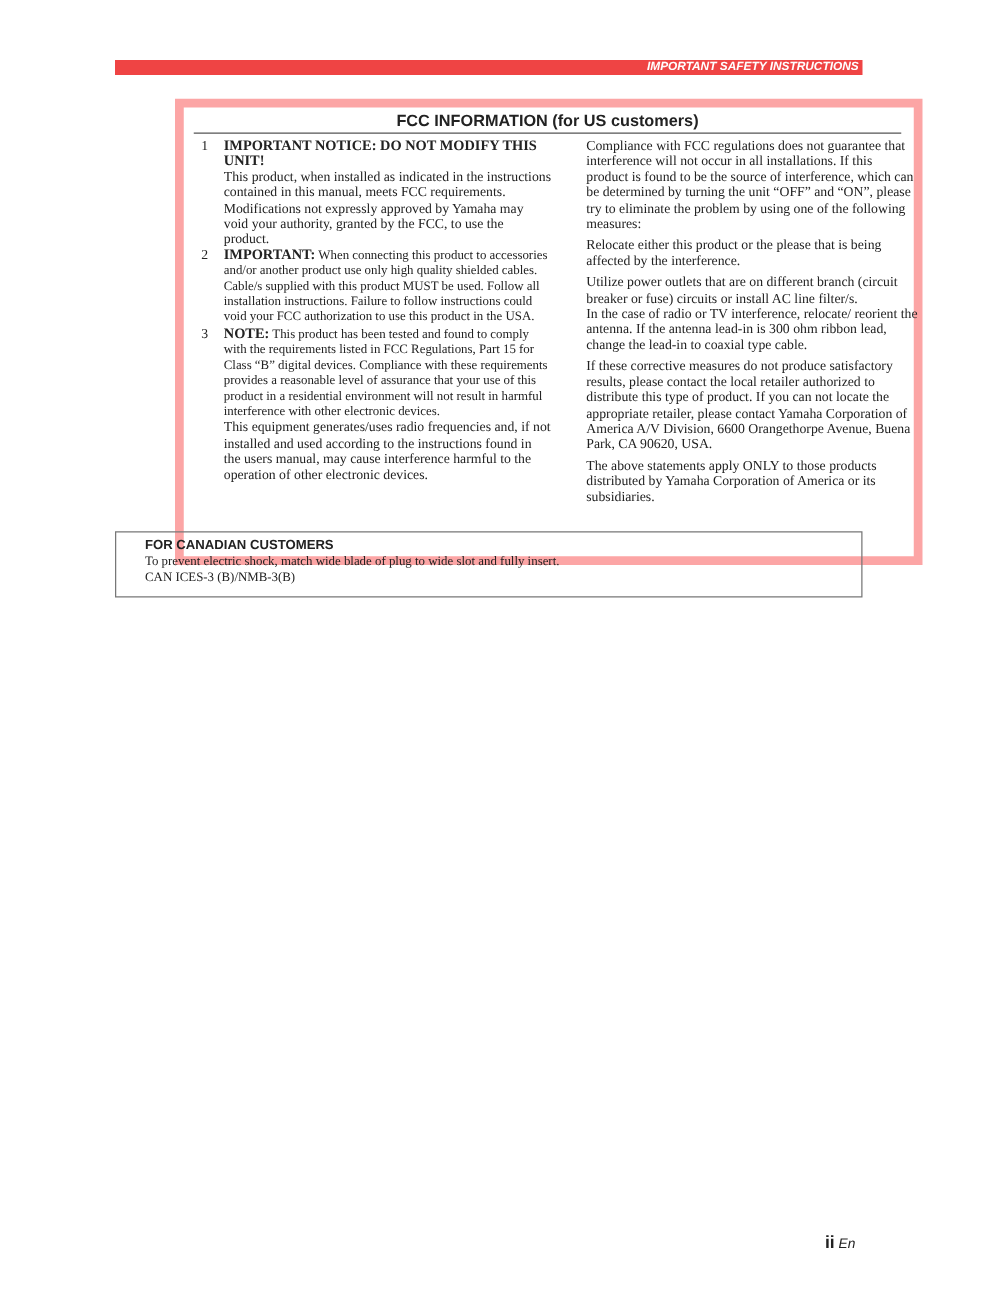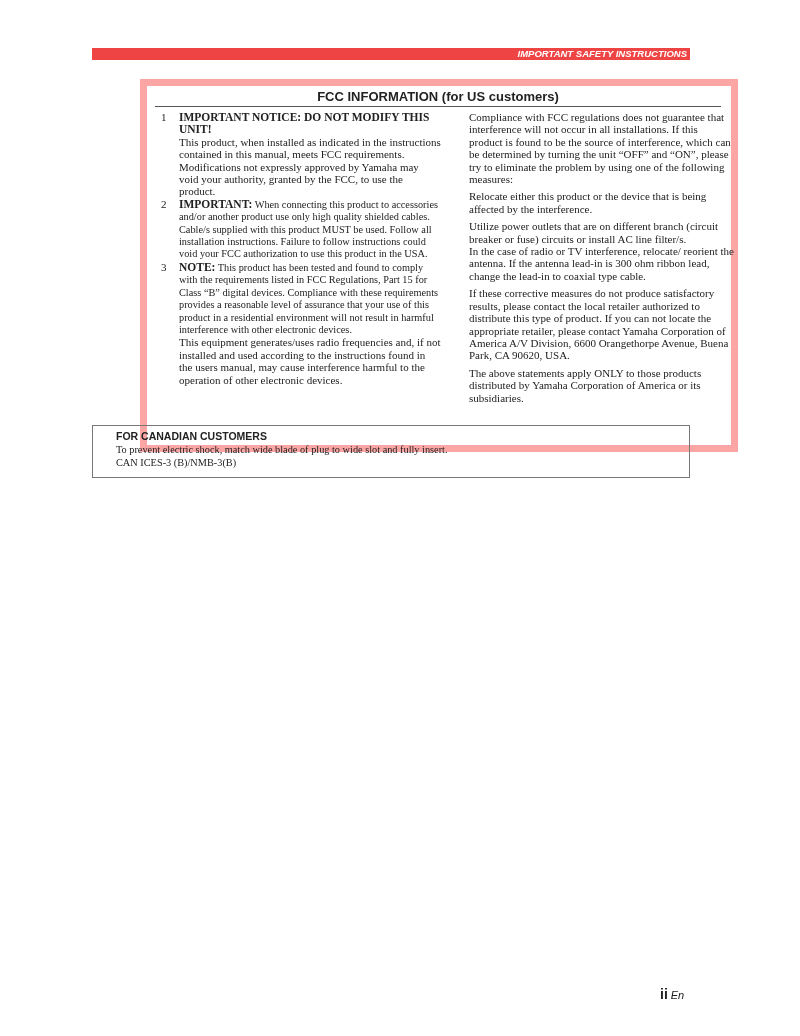--- a/index.html
+++ b/index.html
@@ -68,21 +68,21 @@
     </div>
     <div class="item small">
       <span class="num">3</span>
       <div class="body"><span class="head">NOTE:</span> <span>This product has been tested and found to comply with the requirements listed in FCC Regulations, Part 15 for Class “B” digital devices. Compliance with these requirements provides a reasonable level of assurance that your use of this product in a residential environment will not result in harmful interference with other electronic devices.</span></div>
       <div>This equipment generates/uses radio frequencies and, if not installed and used according to the instructions found in the users manual, may cause interference harmful to the operation of other electronic devices.</div>
     </div>
   </div>
 
   <div class="col-right">
     <p class="para">Compliance with FCC regulations does not guarantee that interference will not occur in all installations. If this product is found to be the source of interference, which can be determined by turning the unit “OFF” and “ON”, please try to eliminate the problem by using one of the following measures:</p>
-    <p class="para">Relocate either this product or the device that is being affected by the interference.</p>
+    <p class="para">Relocate either this product or the please that is being affected by the interference.</p>
     <p class="para tight">Utilize power outlets that are on different branch (circuit breaker or fuse) circuits or install AC line filter/s.</p>
     <p class="para">In the case of radio or TV interference, relocate/ reorient the antenna. If the antenna lead-in is 300 ohm ribbon lead, change the lead-in to coaxial type cable.</p>
     <p class="para">If these corrective measures do not produce satisfactory results, please contact the local retailer authorized to distribute this type of product. If you can not locate the appropriate retailer, please contact Yamaha Corporation of America A/V Division, 6600 Orangethorpe Avenue, Buena Park, CA 90620, USA.</p>
     <p class="para">The above statements apply ONLY to those products distributed by Yamaha Corporation of America or its subsidiaries.</p>
   </div>
 </div>
 
 <div class="ca-box">
   <div class="ca-title">FOR CANADIAN CUSTOMERS</div>
   <div class="ca-line">To prevent electric shock, match wide blade of plug to wide slot and fully insert.</div>

